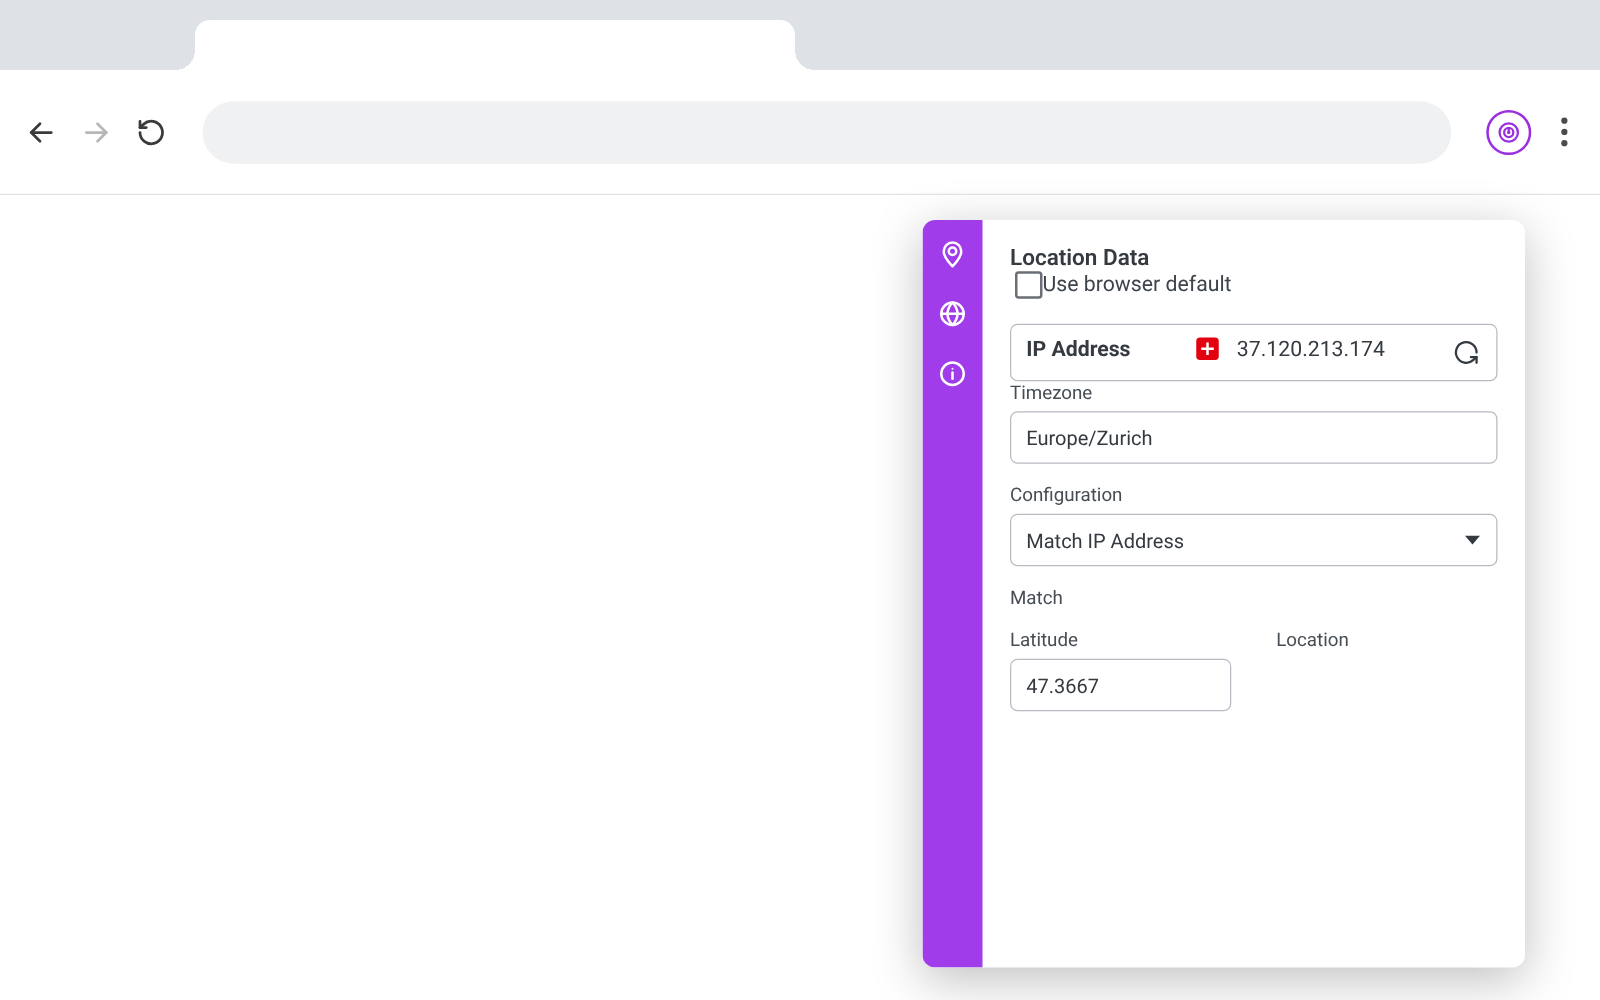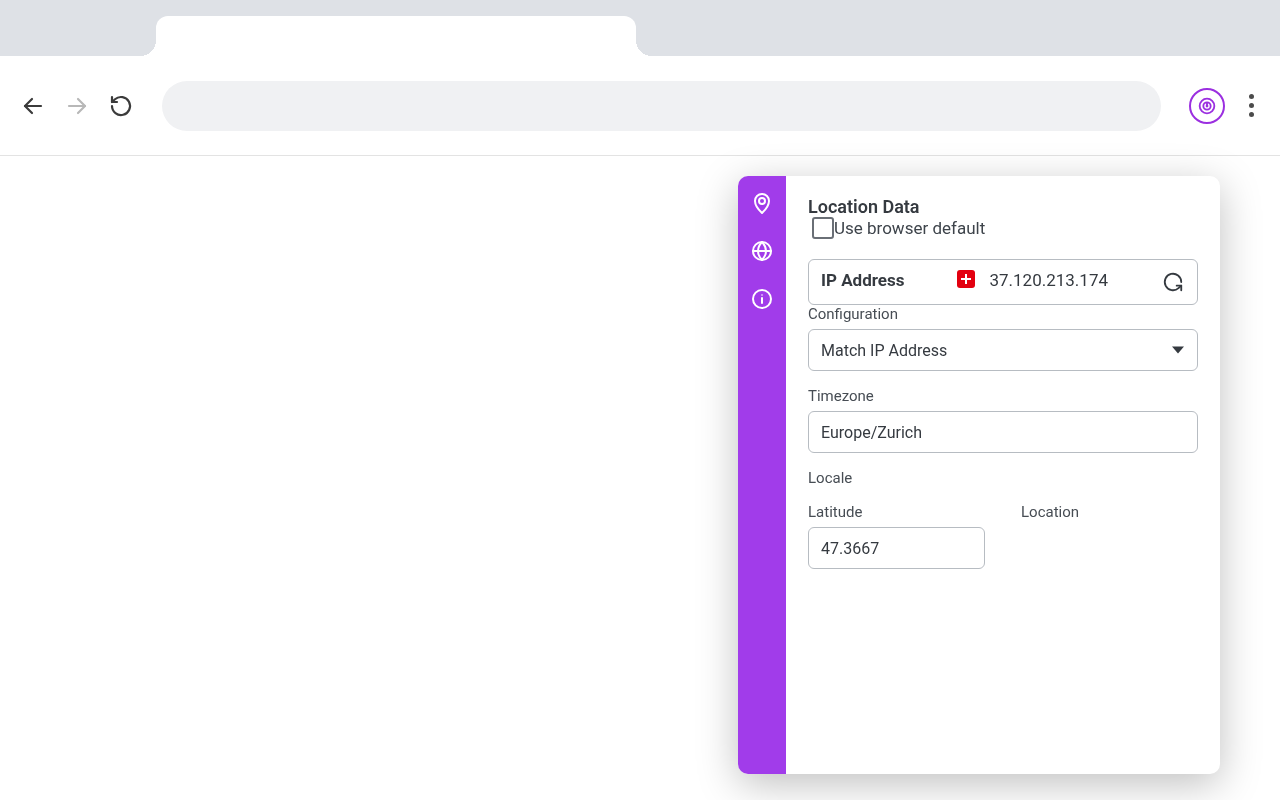--- a/index.html
+++ b/index.html
@@ -212,34 +212,34 @@
         <span class="ip-spacer"></span>
         <div class="refresh-btn">
           <svg viewBox="0 0 24 24">
               <path d="M21 12a9 9 0 1 0-3 6.7L21 16"></path>
               <polyline points="21 21 21 16 16 16"></polyline>
             </svg>
         </div>
       </div>
 
       <div class="field-group">
+        <div class="field-label">Timezone</div>
+        <input class="text-input" value="Europe/Zurich" style="">
+      </div>
+
+      <div class="field-group">
         <div class="field-label">Configuration</div>
         <div class="select-wrap">
           <input class="select-box" readonly="" value="Match IP Address" style="">
           <div class="caret"></div>
         </div>
       </div>
 
       <div class="field-group">
-        <div class="field-label">Timezone</div>
-        <input class="text-input" value="Europe/Zurich" style="">
-      </div>
-
-      <div class="field-group">
-        <div class="field-label">Locale</div>
+        <div class="field-label">Match</div>
       </div>
 
       <div class="latlon-row">
         <div class="field-group">
           <div class="field-label">Latitude</div>
           <input class="text-input" value="47.3667" style="">
         </div>
         <div class="field-group">
           <div class="field-label">Location</div>
         </div>

